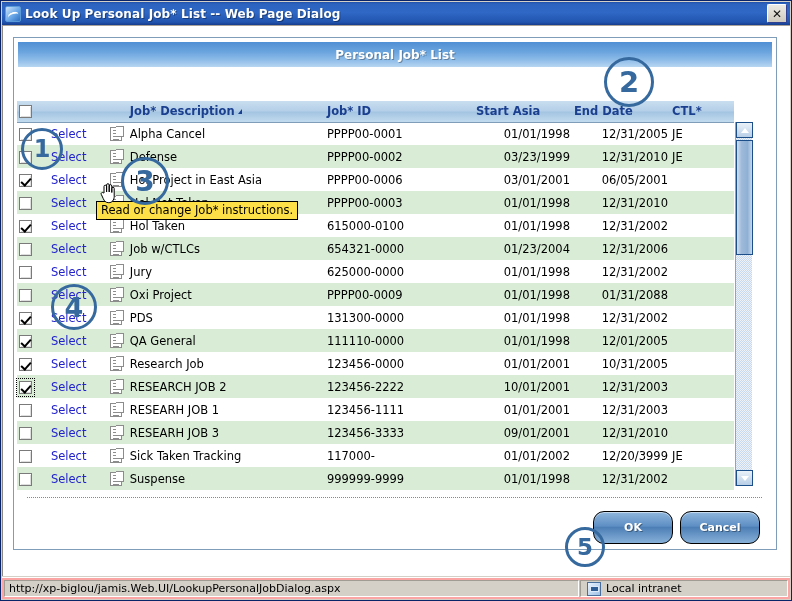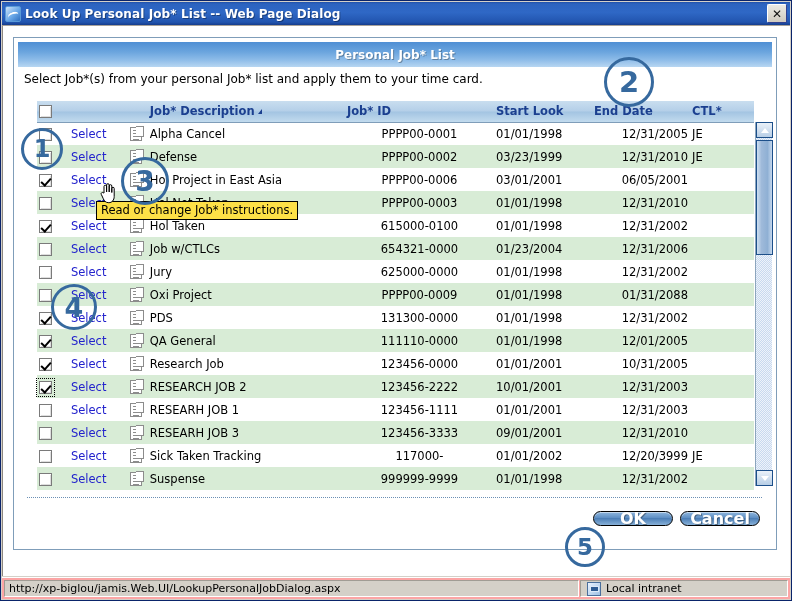--- a/index.html
+++ b/index.html
@@ -73,42 +73,42 @@
     text-shadow: 1px 1px 0 rgba(0,0,0,.30);
   }
   #instruction {
     position: absolute; left: 10px; top: 34px;
     font-size: 12px; color: #000000;
     white-space: nowrap;
   }
 
   
   #grid-wrap {
-    position: absolute; left: 23px; top: 63px; width: 735px; height: 385px;
+    position: absolute; left: 3px; top: 63px; width: 735px; height: 385px;
   }
   table.grid { border-collapse: collapse; width: 717px; table-layout: fixed; }
   table.grid th {
     background: linear-gradient(to bottom,#c9deef 0%,#b4cfe8 48%,#a3c4e2 52%,#c2dbee 100%);
     color: #1b3f8f; font-size: 11.5px; font-weight: bold;
     height: 21px; padding: 0 2px; text-align: left;
     border-bottom: 1px solid #7f9db9;
     white-space: nowrap;
   }
   table.grid td {
     font-size: 11.5px; color: #000000; height: 23px; padding: 0 2px;
     vertical-align: middle; white-space: nowrap;
   }
   tr.alt td { background: #d8ecd6; }
   tr.norm td { background: #ffffff; }
   td.c-chk   { width: 30px; text-align: left; padding-left: 5px; }
   td.c-sel   { width: 52px; }
   td.c-doc   { width: 22px; text-align: center; }
   td.c-desc  { width: 185px; }
-  td.c-id    { width: 140px; text-align: center; }
-  td.c-start { width: 92px; padding-right: 8px; }
+  td.c-id    { width: 140px; }
+  td.c-start { width: 92px; text-align: right; padding-right: 8px; }
   td.c-end   { width: 92px; text-align: right; padding-right: 8px; }
   td.c-ctl   { width: 60px; padding-left: 10px; }
   th.h-chk   { width: 30px; padding-left: 5px; }
   th.h-sel   { width: 52px; }
   th.h-doc   { width: 22px; }
   th.h-desc  { width: 185px; }
   th.h-id    { width: 140px; }
   th.h-start { width: 92px; text-align: right; padding-right: 8px; }
   th.h-end   { width: 92px; text-align: right; padding-right: 8px; }
   th.h-ctl   { width: 60px; padding-left: 10px; }
@@ -183,24 +183,24 @@
     border: 1px solid #1c4f8a;
   }
 
   
   #divider {
     position: absolute; left: 13px; top: 459px; width: 735px; height: 0;
     border-top: 1px dotted #6a8fb5;
   }
   #btn-row { position: absolute; right: 16px; top: 473px; display:flex; gap: 7px; }
   .btn {
-    width: 80px; height: 15px;
+    width: 80px; height: 33px;
     border: 1px solid #000000; border-radius: 11px;
     background: linear-gradient(to bottom, #8fb6dd 0%, #5e8fc4 45%, #4d7fb6 50%, #87b0d8 100%);
-    color: #ffffff; font-size: 16px; font-weight: bold;
+    color: #ffffff; font-size: 11px; font-weight: bold;
     display:flex;align-items:center;justify-content:center;
     text-shadow: 1px 1px 0 rgba(0,0,0,.35);
     box-shadow: inset 0 1px 0 rgba(255,255,255,.5);
   }
 
   
   #statusbar {
     position: absolute; left: 1px; bottom: 1px; width: 788px; height: 22px;
     background: #fca5a5;
     border-top: 1px solid #ffffff;
@@ -261,36 +261,35 @@
   <div id="titlebar">
     <div id="title-icon"></div>
     <div id="title-text">Look Up Personal Job* List -- Web Page Dialog</div>
     <div id="close-button">✕</div>
   </div>
 
   <div id="client">
     <div id="page">
 
       <div id="panel-caption">Personal Job* List</div>
-      <div id="instruction">Select Job*(s) from your personal Job* list and apply them to your time card.</div>
 
       <div id="grid-wrap">
         <table class="grid">
           <thead>
             <tr>
               <th class="h-chk">
                 <span class="cb"></span>
               </th>
               <th class="h-sel"></th>
               <th class="h-doc"></th>
               <th class="h-desc">
                 <span>Job* Description</span><span class="sortmark"></span>
               </th>
               <th class="h-id">Job* ID</th>
-              <th class="h-start">Start Look</th>
+              <th class="h-start">Start Asia</th>
               <th class="h-end">End Date</th>
               <th class="h-ctl">CTL*</th>
             </tr>
           </thead>
           <tbody id="grid-body">
               <tr class="norm">
                 <td class="c-chk"><span class="cb"></span></td>
                 <td class="c-sel"><a class="sel-link" href="#">Select</a></td>
                 <td class="c-doc"><span class="doc-icon"></span></td>
                 <td class="c-desc">Alpha Cancel</td>

